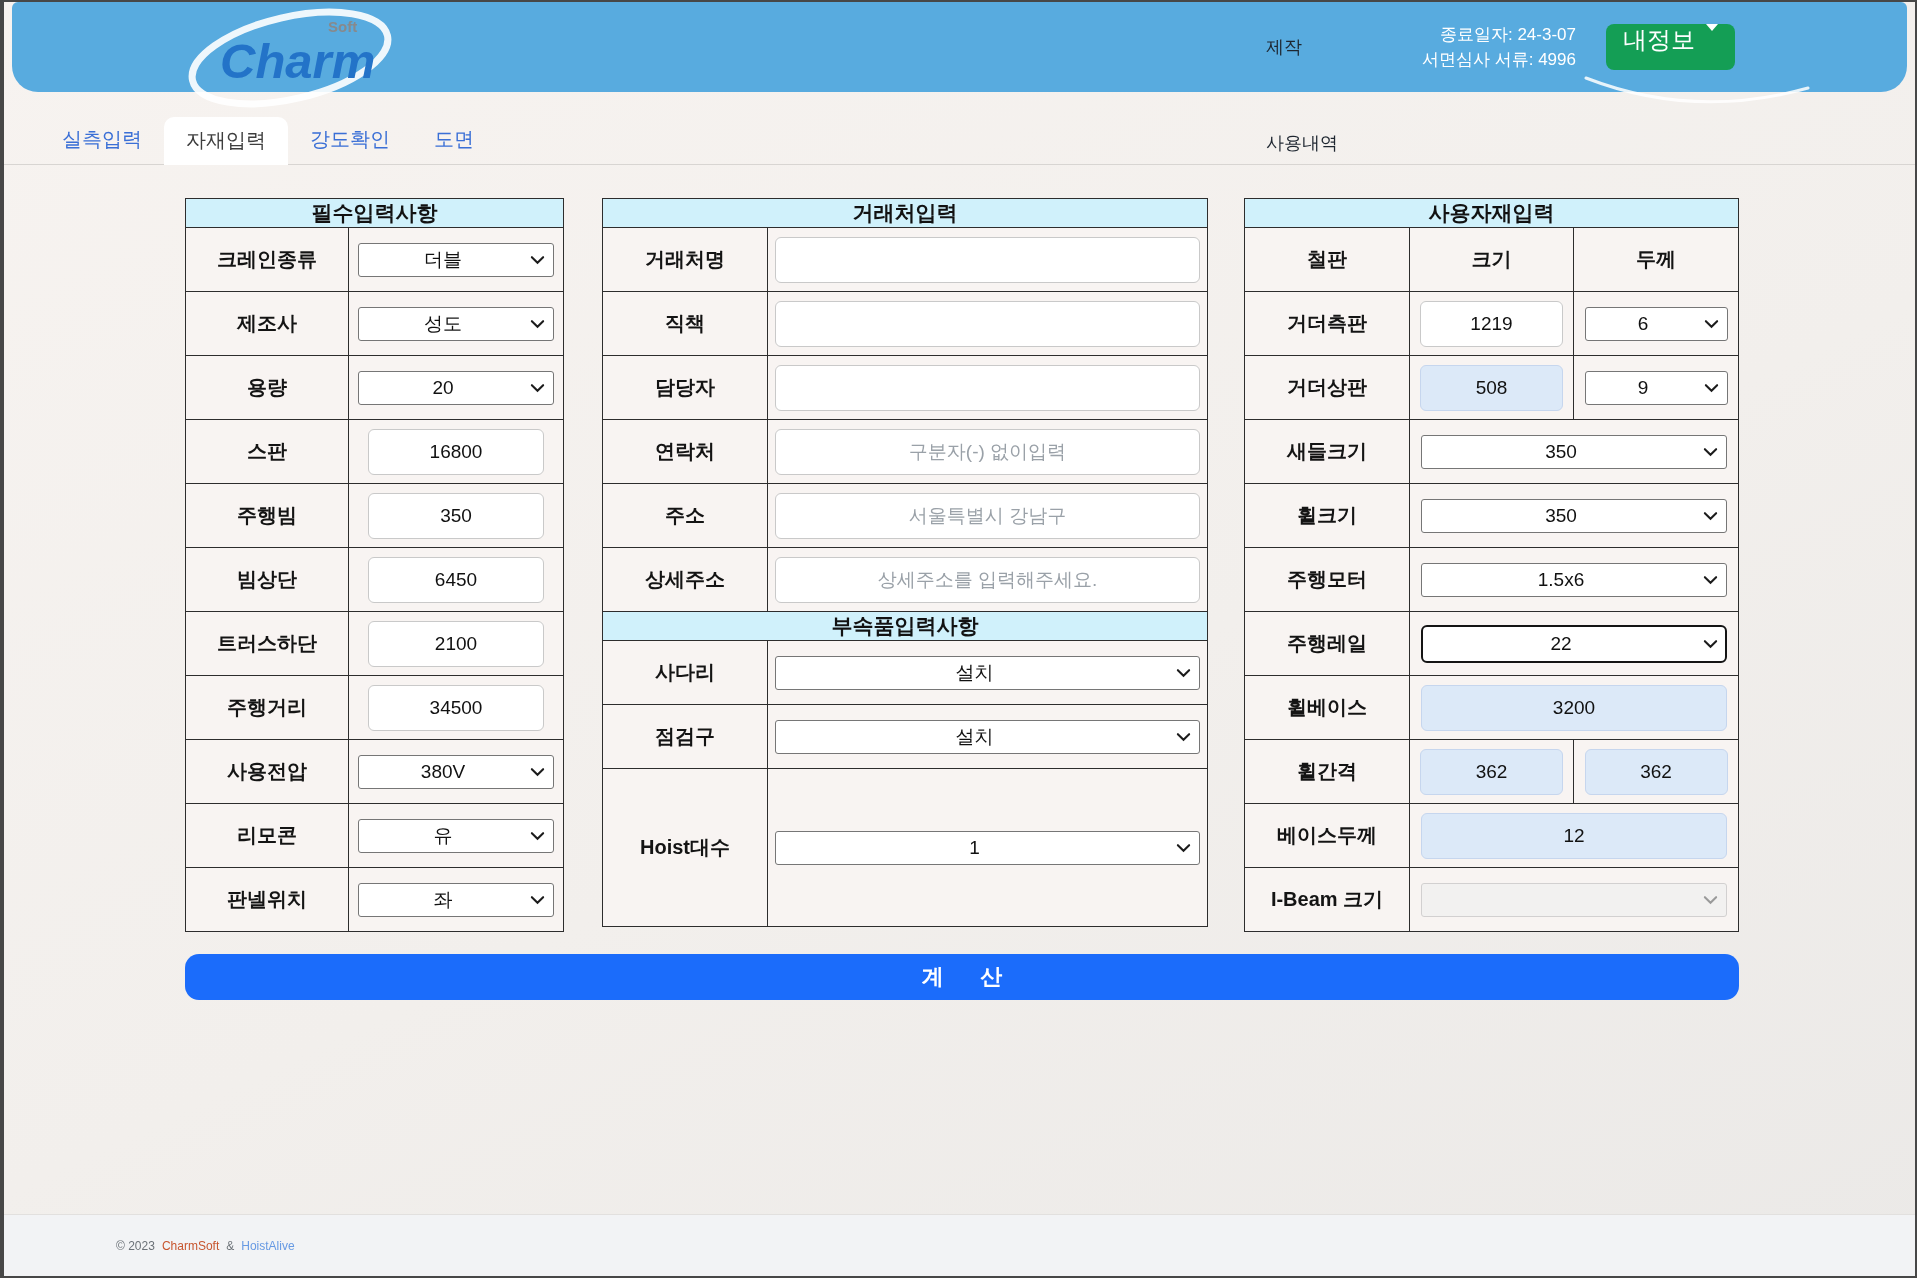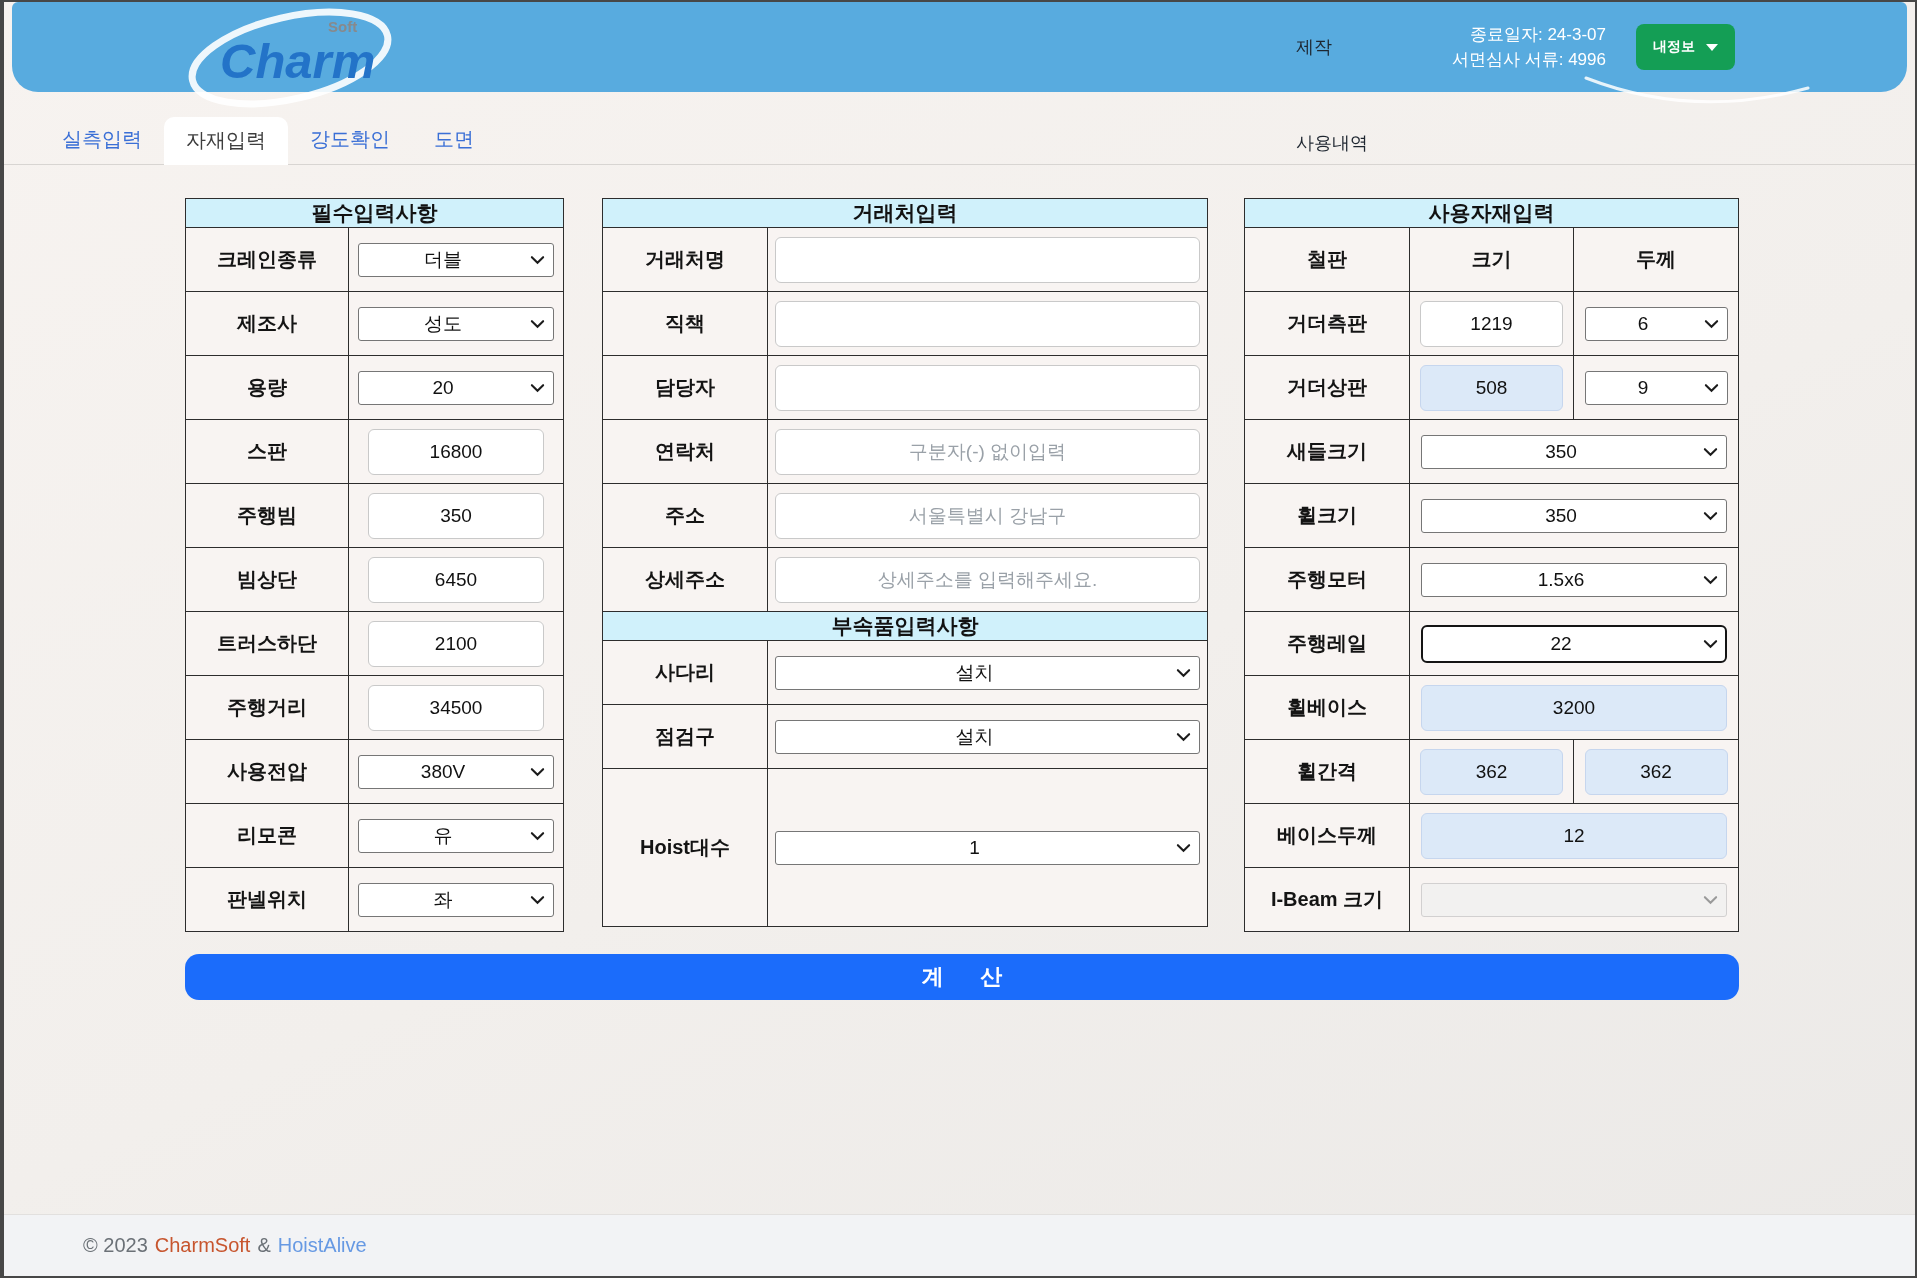--- a/index.html
+++ b/index.html
@@ -24,24 +24,23 @@
   }
   .logo-box { position:relative; width:240px; height:100%; margin-left:160px; flex:0 0 auto; }
   .logo-box svg { position:absolute; left:0; top:2px; overflow:visible; }
   .header-swoosh { position:absolute; right:95px; bottom:-26px; overflow:visible; pointer-events:none; }
   .nav { display:flex; gap:72px; margin-left:auto; margin-right:84px;flex-direction:column; }
   .nav-item { font-size:18px; color:#1e2630; cursor:pointer; white-space:nowrap; }
   .header-info { color:#fff; font-size:17px; line-height:1.5; text-align:right; white-space:nowrap; }
   .myinfo-btn {
     margin-left:30px; height:46px; padding:0 17px;
     background:var(--green_button,#149e55); color:#fff;
-    border:none; border-radius:8px; font-size:14px;
-    display:inline-flex; align-items:center; cursor:pointer;
+    border:none; border-radius:8px; font-size:24px;
+    display:inline-flex; align-items:flex-start; cursor:pointer;
     font-family:"Liberation Sans", sans-serif;
-    font-weight:bold;
   }
   .caret-down { width:0; height:0; border-left:6px solid transparent; border-right:6px solid transparent; border-top:7px solid #fff; display:inline-block; margin-left:11px; }
 
   
   .tabbar {
     flex:0 0 auto;
     padding:24px 0 0 36px;
     border-bottom:1px solid #d8d5d2;
     display:flex; align-items:flex-end;
   }
@@ -101,22 +100,22 @@
     display:block; width:1554px; height:46px; margin-top:22px;
     background:var(--calc_button_blue,#1b6cfb); color:#fff;
     border:none; border-radius:14px; font-size:22px; font-weight:bold;
     cursor:pointer; font-family:"Liberation Sans", sans-serif;
   }
 
   
   .footer {
     flex:0 0 auto; height:62px; background:#f2f3f5;
     border-top:1px solid #e2e0de;
-    display:flex; align-items:center; padding-left:79px;
-    font-size:20px; color:#6b7177; gap:7px;
+    display:flex; align-items:center; padding-left:112px;
+    font-size:12px; color:#6b7177; gap:7px;
   }
   .footer .brand1 { color:var(--brand_orange,#c7552e); cursor:pointer; }
   .footer .brand2 { color:var(--brand_link_blue,#6699e3); cursor:pointer; }
 </style>
 </head>
 <body>
 
 <div class="page">
 
   <div class="header">

